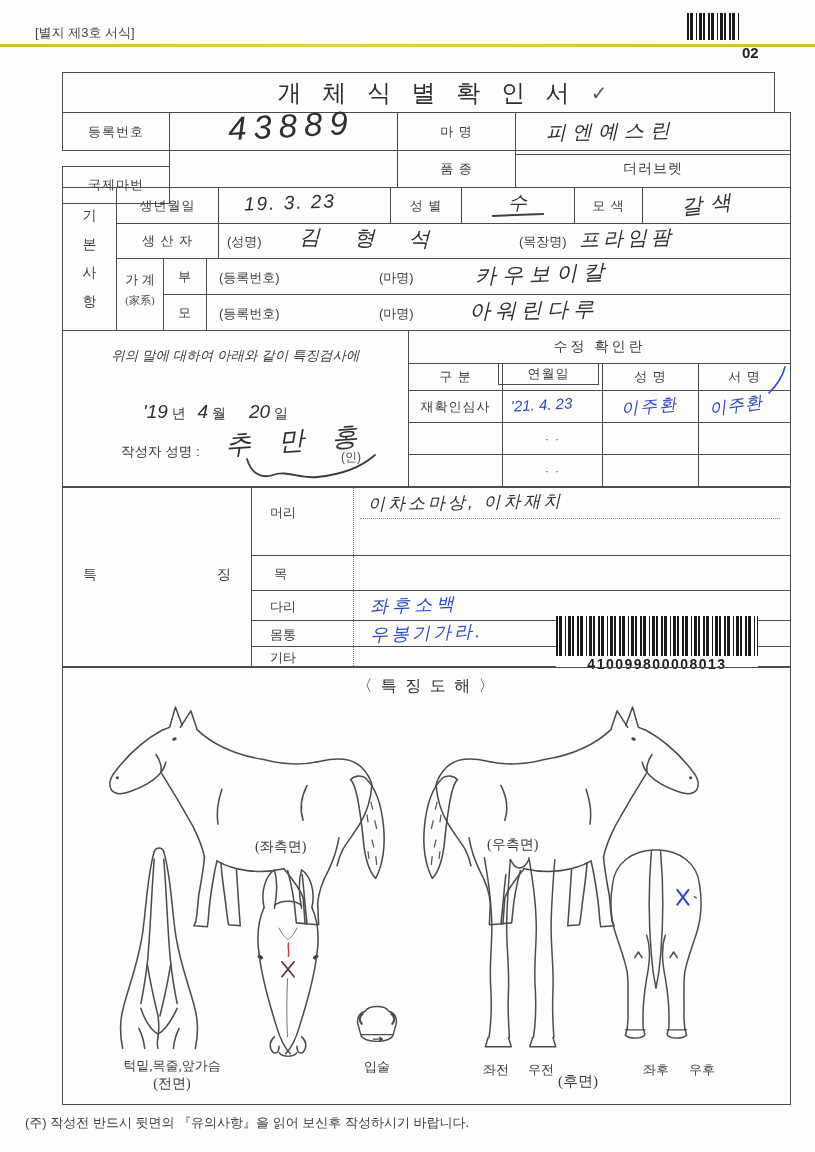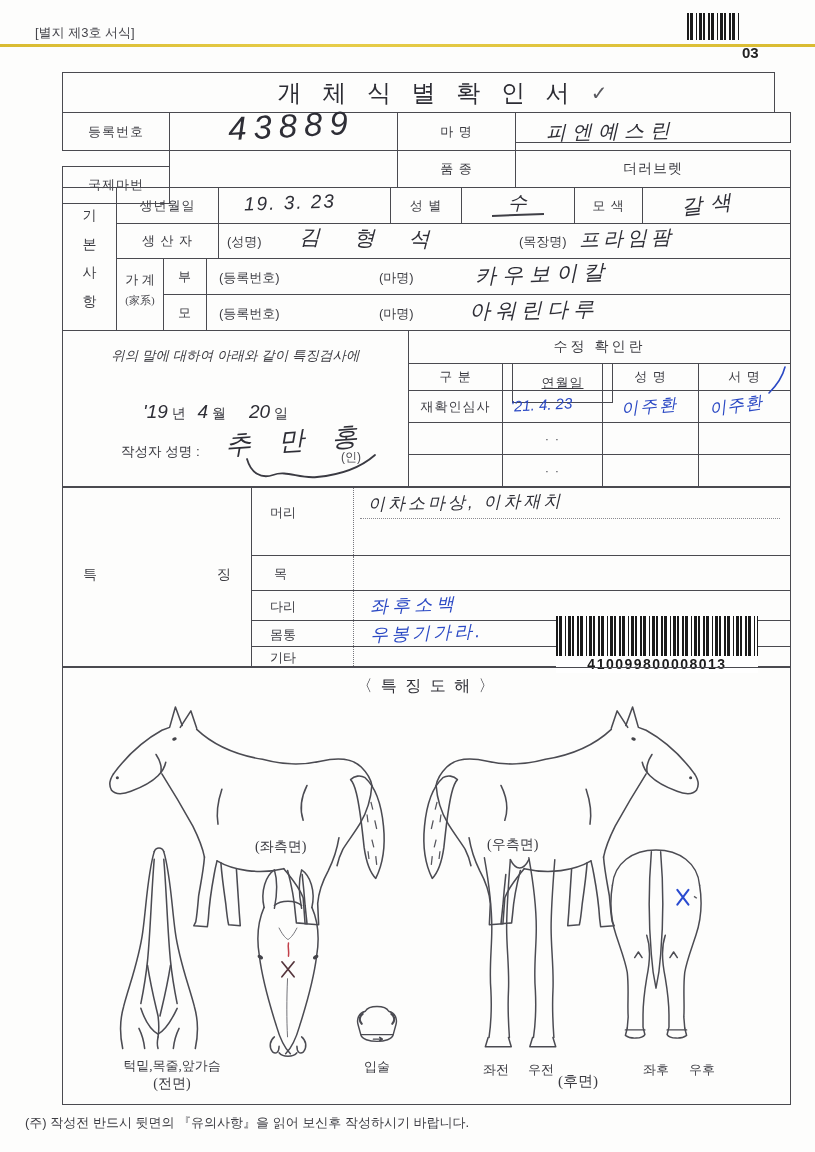--- a/index.html
+++ b/index.html
@@ -22,35 +22,35 @@
   .serifed{font-family:"Liberation Serif","DejaVu Serif",serif;}
 </style>
 </head>
 <body>
 
 <div class="page">
 
   <div class="abs" style="left:35px;top:24px;font-size:13px;color:#46464c;">[별지 제3호 서식]</div>
   <div class="gold"></div>
   <div class="abs barcode" style="left:687px;top:13px;width:53px;height:27px;"></div>
-  <div class="abs" style="left:742px;top:44px;font-size:15px;font-weight:bold;color:#222;">03</div>
+  <div class="abs" style="left:742px;top:44px;font-size:15px;font-weight:bold;color:#222;">02</div>
 
   <div class="cell" style="left:62px;top:72px;width:713px;height:41px;padding-left:48px;">
     <div style="display:flex;align-items:center;justify-content:center;height:100%;gap:14px;">
       <span style="font-size:24px;letter-spacing:7px;color:#2d2d34;">개 체 식 별 확 인 서</span>
       <span style="font-size:20px;color:#5a5a60;">✓</span>
     </div>
   </div>
 
   <div class="cell lbl" style="left:62px;top:112px;width:108px;height:39px;">등록번호</div>
   <div class="cell" style="left:169px;top:112px;width:229px;height:39px;">
     <span class="hand" style="position:absolute;left:58px;top:-6px;font-size:33px;letter-spacing:7px;transform:rotate(-3deg);">43889</span>
   </div>
   <div class="cell lbl" style="left:397px;top:112px;width:119px;height:39px;">마    명</div>
-  <div class="cell" style="left:515px;top:112px;width:276px;height:31px;">
+  <div class="cell" style="left:515px;top:112px;width:276px;height:43px;">
     <span class="hand" style="position:absolute;left:30px;top:5px;font-size:20px;letter-spacing:6px;transform:rotate(-1deg);">피엔예스린</span>
   </div>
   <div class="cell lbl" style="left:62px;top:166px;width:108px;height:38px;">국제마번</div>
   <div class="cell" style="left:169px;top:150px;width:229px;height:38px;"></div>
   <div class="cell lbl" style="left:397px;top:150px;width:119px;height:38px;">품    종</div>
   <div class="cell lbl" style="left:515px;top:150px;width:276px;height:38px;font-size:14px;">더러브렛</div>
 
   <div class="cell vlab" style="left:62px;top:187px;width:55px;height:144px;">
     <span>기</span>
     <span>본</span>
@@ -111,21 +111,21 @@
     <span style="position:absolute;left:58px;top:112px;font-size:13.5px;color:#3a3a40;">작성자  성명 :</span>
     <span class="hand" style="position:absolute;left:162px;top:92px;font-size:26px;letter-spacing:10px;transform:rotate(-4deg);">추 만 홍</span>
     <span style="position:absolute;left:278px;top:118px;font-size:12px;color:#4a4a50;">(인)</span>
     <svg style="left:178px;top:120px;" width="140" height="35" viewBox="0 0 140 35">
       <path class="sketch" d="M 6,8 C 10,22 20,28 32,24 C 46,19 58,28 76,26 C 98,24 118,18 134,4" style="stroke:#3a3a42;stroke-width:1.8;"></path>
     </svg>
   </div>
 
   <div class="cell lbl" style="left:408px;top:330px;width:383px;height:34px;font-size:14px;letter-spacing:3px;">수정 확인란</div>
   <div class="cell lbl" style="left:408px;top:363px;width:95px;height:28px;">구  분</div>
-  <div class="cell lbl" style="left:512px;top:363px;width:101px;height:40px;text-decoration:underline;">연월일</div>
+  <div class="cell lbl" style="left:498px;top:363px;width:101px;height:22px;">연월일</div>
   <div class="cell lbl" style="left:602px;top:363px;width:97px;height:28px;">성  명</div>
   <div class="cell lbl" style="left:698px;top:363px;width:93px;height:28px;">서  명</div>
 
   <div class="cell lbl" style="left:408px;top:390px;width:95px;height:33px;font-size:13px;">재확인심사</div>
   <div class="cell" style="left:502px;top:390px;width:101px;height:33px;">
     <span class="handb" style="position:absolute;left:8px;top:5px;font-size:15px;transform:rotate(-3deg);">'21. 4. 23</span>
   </div>
   <div class="cell" style="left:602px;top:390px;width:97px;height:33px;">
     <span class="handb" style="position:absolute;left:18px;top:4px;font-size:17px;letter-spacing:2px;transform:rotate(-5deg);">이주환</span>
   </div>

